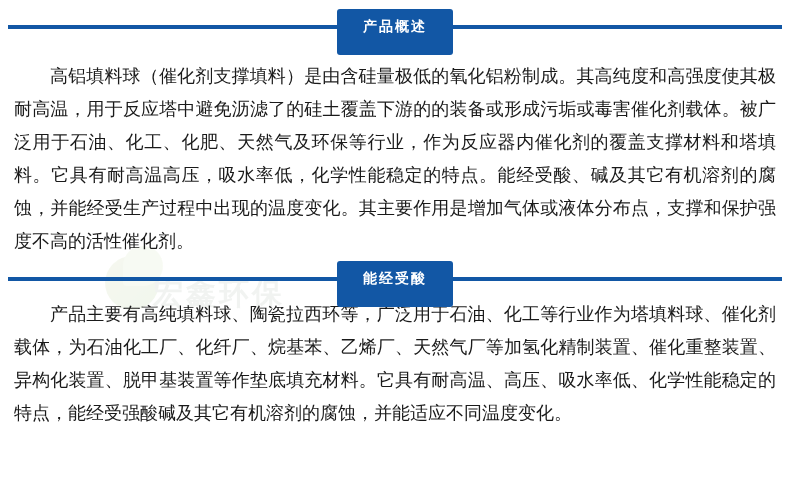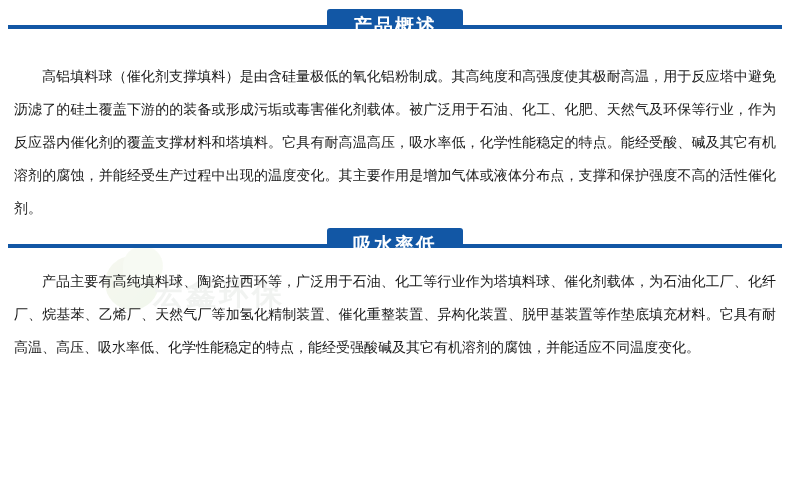--- a/index.html
+++ b/index.html
@@ -80,34 +80,34 @@
     background: #1257a5;
   }
   .hdr-pill {
     position: absolute;
     left: 50%;
     top: 3px;
     transform: translateX(-50%);
     background: #1257a5;
     color: #ffffff;
     font-family: "Liberation Sans", sans-serif;
-    font-size: 19px;
+    font-size: 14px;
     font-weight: bold;
     letter-spacing: 2px;
     line-height: 34px;
-    height: 20px;
+    height: 46px;
     padding: 0 26px;
     border-radius: 3px;
     white-space: nowrap;
   }
 
   .body-text {
     position: relative;
     z-index: 1;
-    font-size: 14px;
+    font-size: 18px;
     line-height: 33px;
     color: #1a1a1a;
     text-align: justify;
     text-justify: inter-ideograph;
     padding: 0 14px;
     text-indent: 2em;
     margin: 0;
     font-family: "Liberation Serif", "DejaVu Serif", serif;
   }
 
@@ -131,18 +131,18 @@
 
   <div class="section-header">
     <div class="hdr-line"></div>
     <div class="hdr-pill">产品概述</div>
   </div>
 
   <p class="body-text" id="overview-text">高铝填料球（催化剂支撑填料）是由含硅量极低的氧化铝粉制成。其高纯度和高强度使其极耐高温，用于反应塔中避免沥滤了的硅土覆盖下游的的装备或形成污垢或毒害催化剂载体。被广泛用于石油、化工、化肥、天然气及环保等行业，作为反应器内催化剂的覆盖支撑材料和塔填料。它具有耐高温高压，吸水率低，化学性能稳定的特点。能经受酸、碱及其它有机溶剂的腐蚀，并能经受生产过程中出现的温度变化。其主要作用是增加气体或液体分布点，支撑和保护强度不高的活性催化剂。</p>
 
   <div class="section-header">
     <div class="hdr-line"></div>
-    <div class="hdr-pill">吸水率低</div>
+    <div class="hdr-pill">能经受酸</div>
   </div>
 
   <p class="body-text" id="features-text">产品主要有高纯填料球、陶瓷拉西环等，广泛用于石油、化工等行业作为塔填料球、催化剂载体，为石油化工厂、化纤厂、烷基苯、乙烯厂、天然气厂等加氢化精制装置、催化重整装置、异构化装置、脱甲基装置等作垫底填充材料。它具有耐高温、高压、吸水率低、化学性能稳定的特点，能经受强酸碱及其它有机溶剂的腐蚀，并能适应不同温度变化。</p>
 
 </div>
 
 </body></html>

